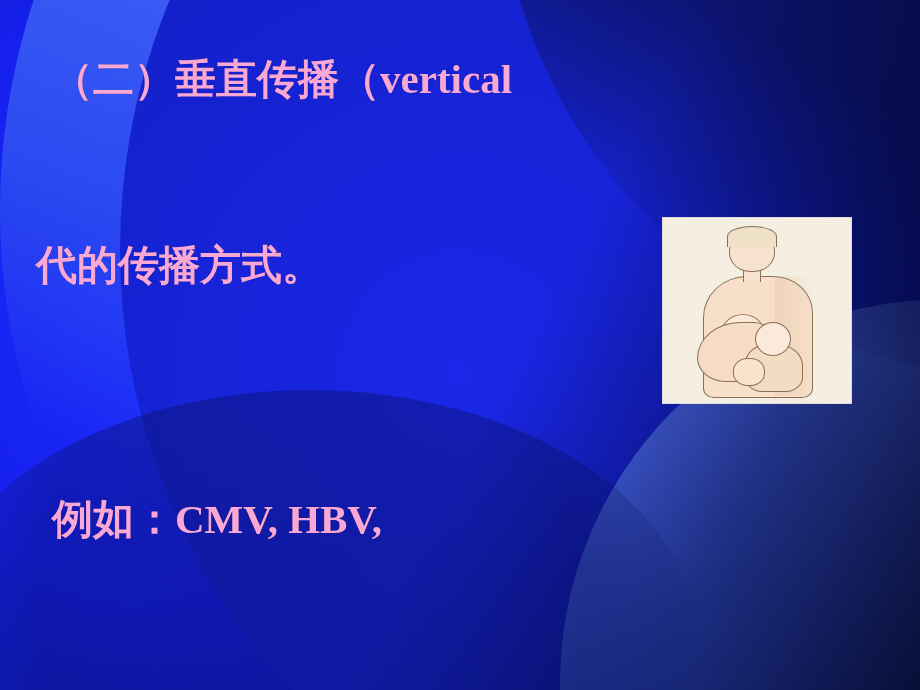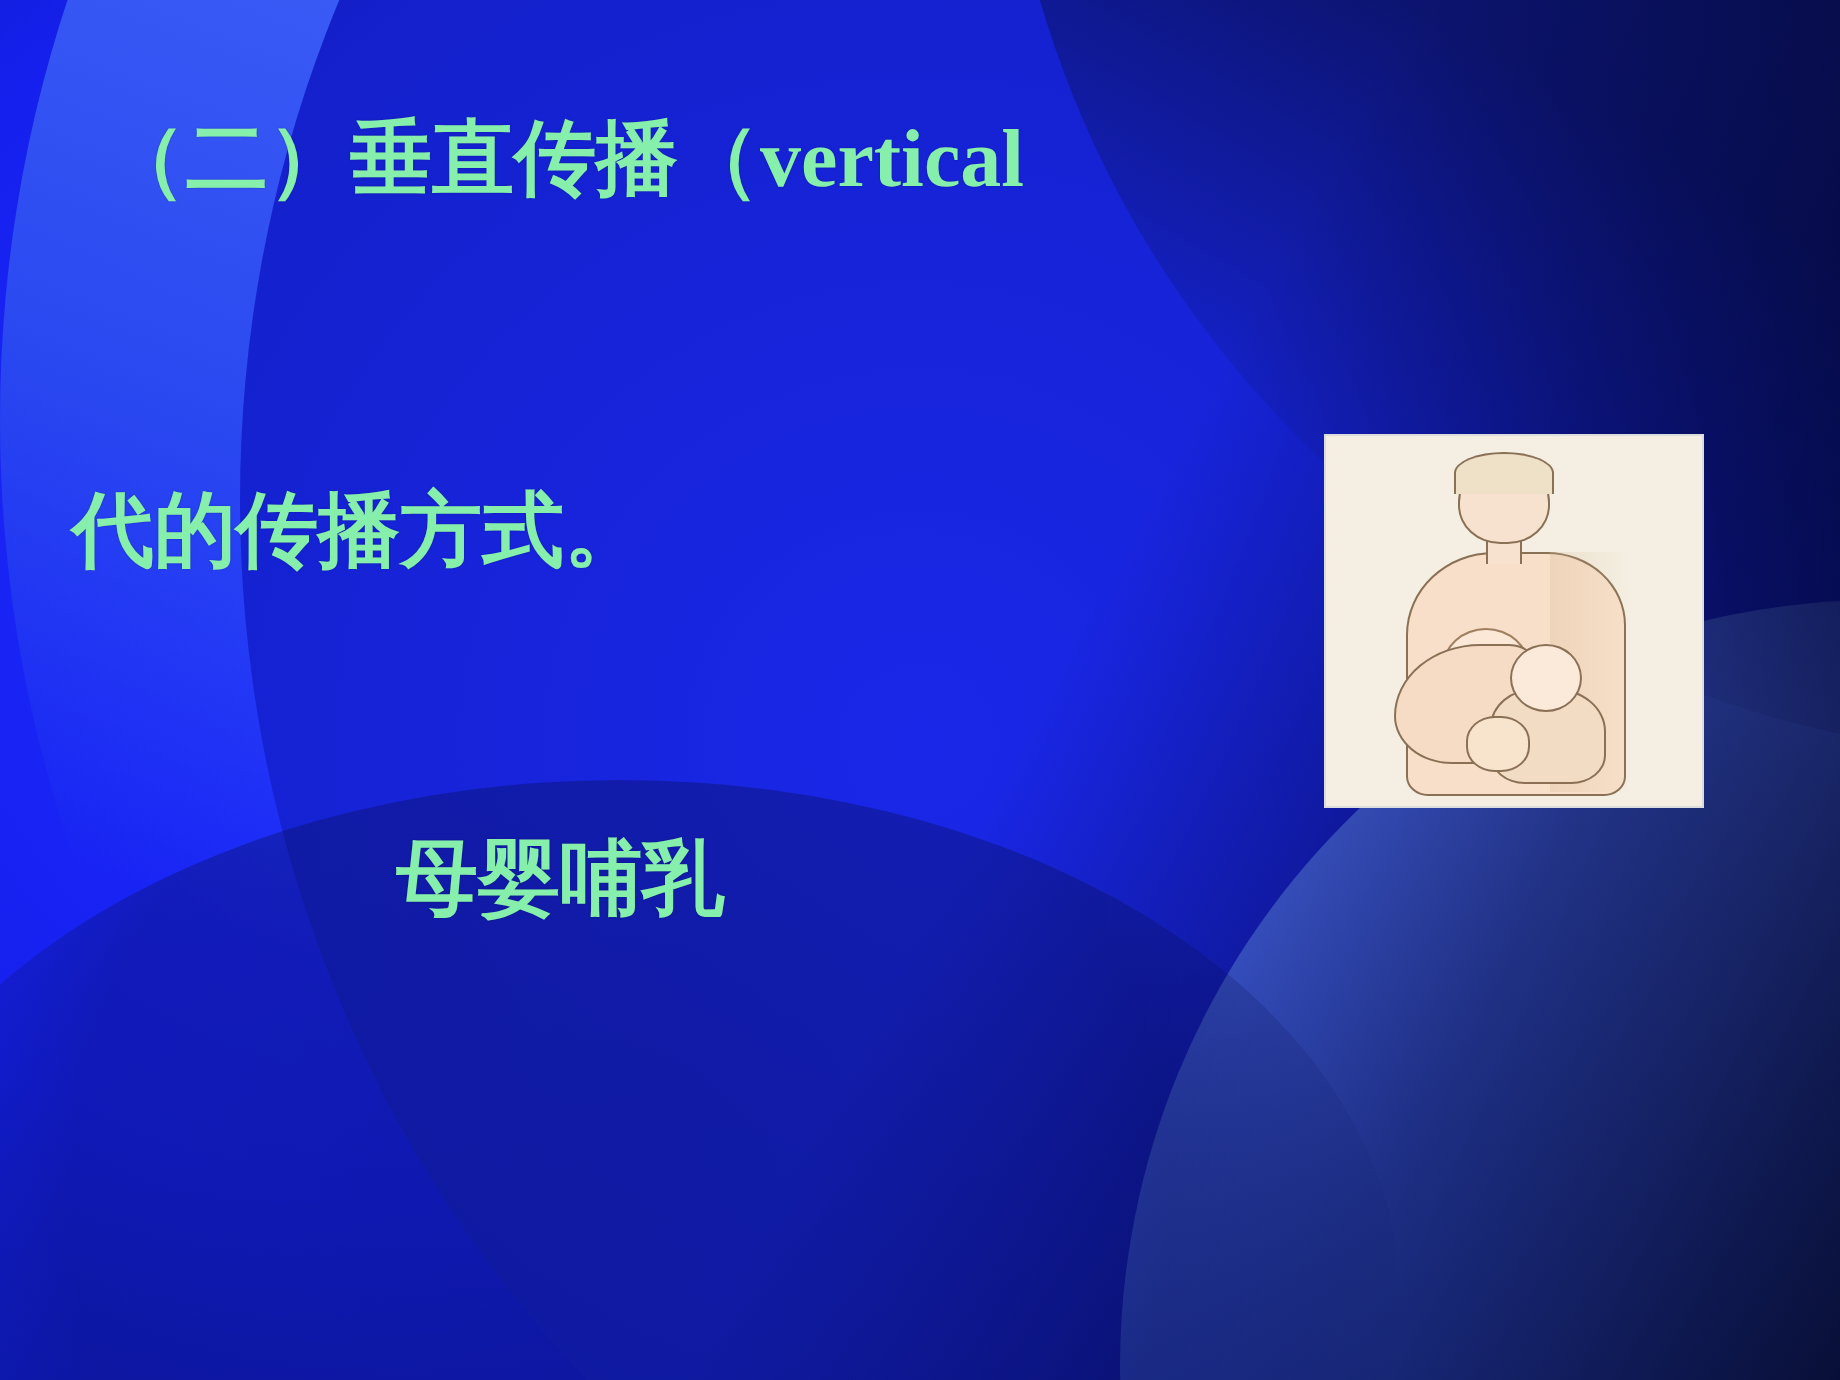--- a/index.html
+++ b/index.html
@@ -79,21 +79,21 @@
     background: radial-gradient(circle at 50% 40%, rgba(10,18,120,0.55) 0%, rgba(6,12,80,0.35) 55%, rgba(4,8,50,0) 80%);
   }
 
   .content {
     position: absolute;
     inset: 0;
   }
 
   .line {
     position: absolute;
-    color: #86efac;
+    color: #f9a8d4;
     font-weight: bold;
     white-space: nowrap;
     text-shadow: 0 0 1px rgba(0,0,0,0.25);
   }
 
   
   .l1 { left: 52px;  top: 52px;  font-size: 41px; }
   .l2 { left: 34px;  top: 110px; font-size: 41px; }
   .l3 { left: 70px;  top: 178px; font-size: 41px; }
   .l4 { left: 36px;  top: 238px; font-size: 41px; text-align: right; }
@@ -209,22 +209,22 @@
   <div class="bg-swoosh-lower"></div>
   <div class="bg-edge-dark"></div>
   <div class="bg-darkcorner"></div>
   <div class="bg-bottom-dark"></div>
 
   <div class="content">
     <div class="line l1">（二）垂直传播（vertical</div>
 
     <div class="line l4">代的传播方式。</div>
 
-    <div class="line l6">母婴哺乳</div>
-
+
+    <div class="line l7">例如：CMV, HBV,</div>
 
     <div class="picture">
       <div class="pic-inner">
         <div class="fig-torso"></div>
         <div class="fig-shade"></div>
         <div class="fig-neck"></div>
         <div class="fig-head"></div>
         <div class="fig-hair"></div>
         <div class="fig-breast"></div>
         <div class="fig-arm"></div>

